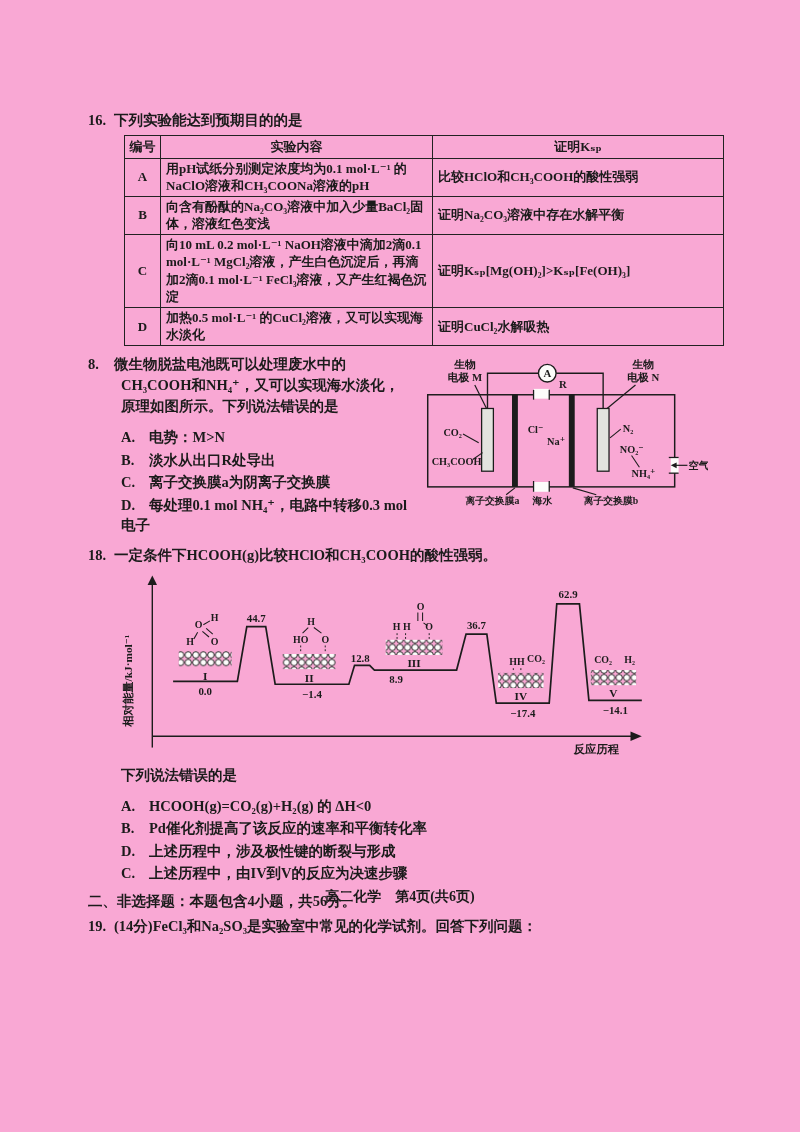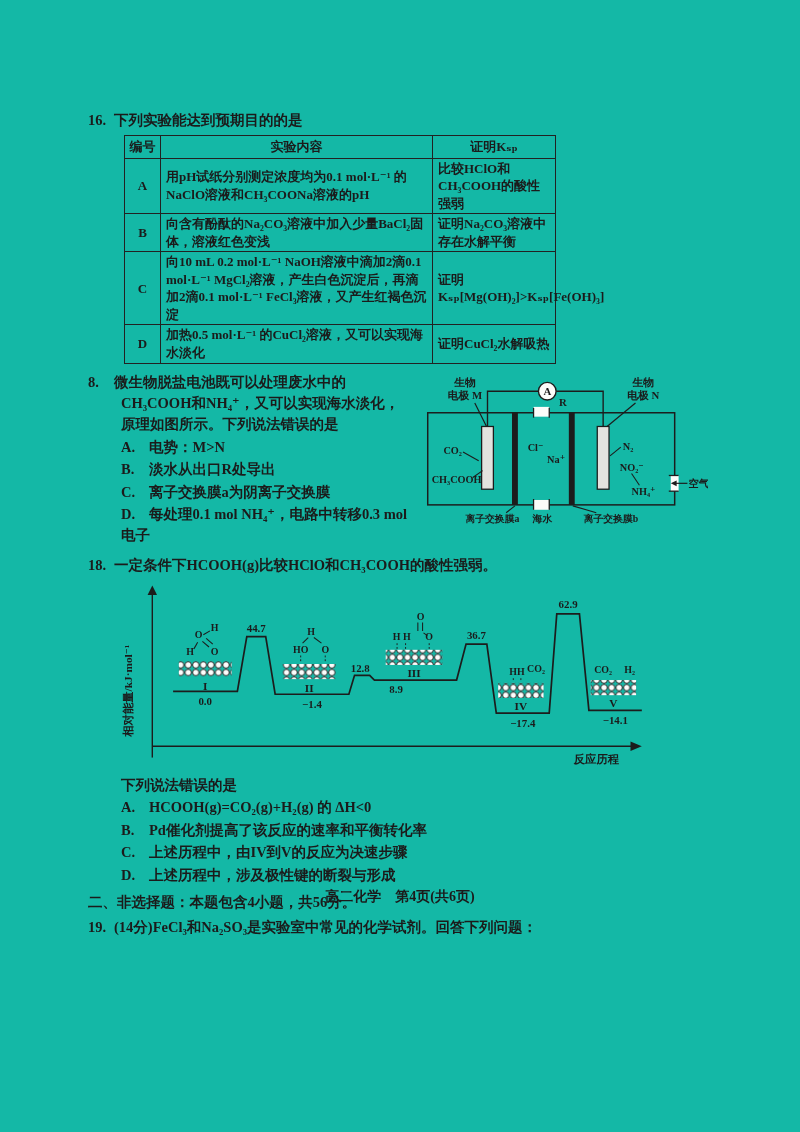--- a/index.html
+++ b/index.html
@@ -1,25 +1,25 @@
 <!DOCTYPE html>
 <html><head>
 <meta charset="utf-8">
 <style>
   html,body{margin:0;padding:0;background:#ffffff;}
-  .page{position:relative;width:800px;height:1132px;background:#14b8a6;overflow:hidden;
+  .page{position:relative;width:800px;height:1132px;background:#f9a8d4;overflow:hidden;
         font-family:"Liberation Serif","DejaVu Serif",serif;color:#1b1b1b;font-weight:600;}
   .content{position:absolute;left:88px;top:110px;width:620px;font-size:14.5px;line-height:1.45;}
   .question{margin-bottom:7px;}
   .stem{margin:0;padding-left:33px;text-indent:-33px;}
   .qnum{display:inline-block;min-width:26px;text-indent:0;}
-  .options{margin-top:2px;}
+  .options{margin-top:10px;}
   .option{margin:2px 0 2px 33px;line-height:1.42;}
   .opt-label{display:inline-block;min-width:28px;}
-  table.exp{border-collapse:collapse;margin:4px 0 8px 36px;table-layout:fixed;width:432px;
+  table.exp{border-collapse:collapse;margin:4px 0 8px 36px;table-layout:fixed;width:600px;
             font-size:13px;line-height:1.35;}
   table.exp th,table.exp td{border:1.4px solid #222;padding:1px 5px;vertical-align:middle;}
   table.exp th{text-align:center;font-weight:700;padding:2px 4px;}
   td.cell-id{text-align:center;}
   .q17:after{content:"";display:block;clear:both;}
   .q17-diagram{float:right;width:294px;margin:2px 0 2px 4px;}
   .q18-diagram{margin:2px 0 0 28px;}
   .section-header{margin:4px 0 4px 0;font-weight:700;}
   .q19-part{margin:2px 0;text-indent:33px;}
   .footer{position:absolute;top:888px;left:0;right:0;text-align:center;font-size:14px;font-weight:700;}
@@ -228,22 +228,22 @@
           <text x="148" y="57" text-anchor="middle" font-size="11.5" font-weight="bold">44.7</text>
           <text x="258" y="99" text-anchor="middle" font-size="11.5" font-weight="bold">12.8</text>
           <text x="381" y="65" text-anchor="middle" font-size="11.5" font-weight="bold">36.7</text>
           <text x="478" y="32" text-anchor="middle" font-size="11.5" font-weight="bold">62.9</text>
         </svg>
       </div>
       <p class="option" style="margin-left:33px">下列说法错误的是</p>
       <div class="options">
         <p class="option"><span class="opt-label">A.</span><span>HCOOH(g)=CO₂(g)+H₂(g) 的 ΔH&lt;0</span></p>
         <p class="option"><span class="opt-label">B.</span><span>Pd催化剂提高了该反应的速率和平衡转化率</span></p>
+        <p class="option"><span class="opt-label">D.</span><span>上述历程中，涉及极性键的断裂与形成</span></p>
         <p class="option"><span class="opt-label">C.</span><span>上述历程中，由IV到V的反应为决速步骤</span></p>
-        <p class="option"><span class="opt-label">D.</span><span>上述历程中，涉及极性键的断裂与形成</span></p>
       </div>
     </div>
 
     <p class="section-header">二、非选择题：本题包含4小题，共56分。</p>
 
     <div class="question">
       <p class="stem"><span class="qnum">19.</span><span>(14分)FeCl₃和Na₂SO₃是实验室中常见的化学试剂。回答下列问题：</span></p>
     </div>
 
   </div>

